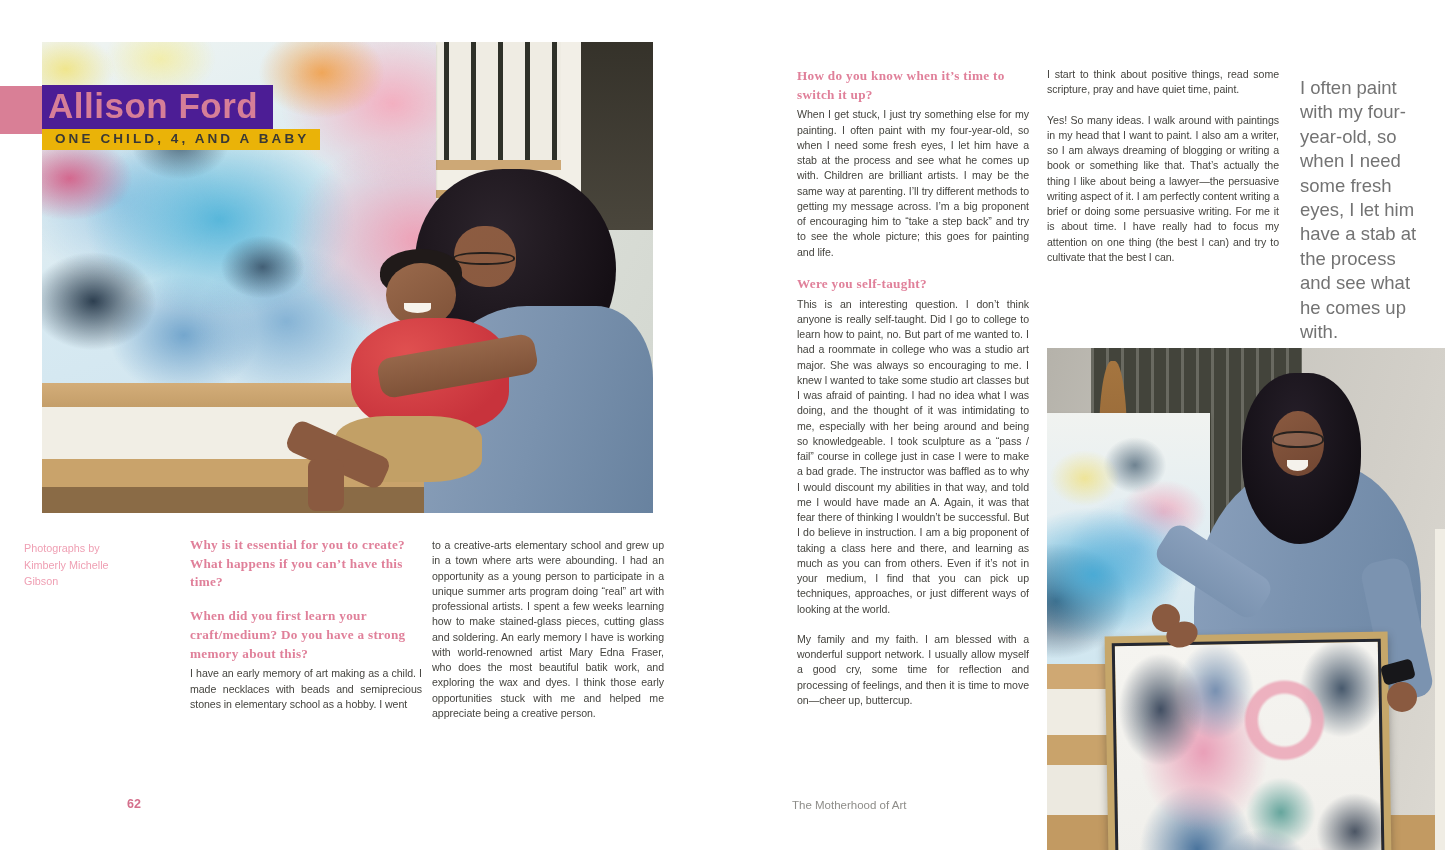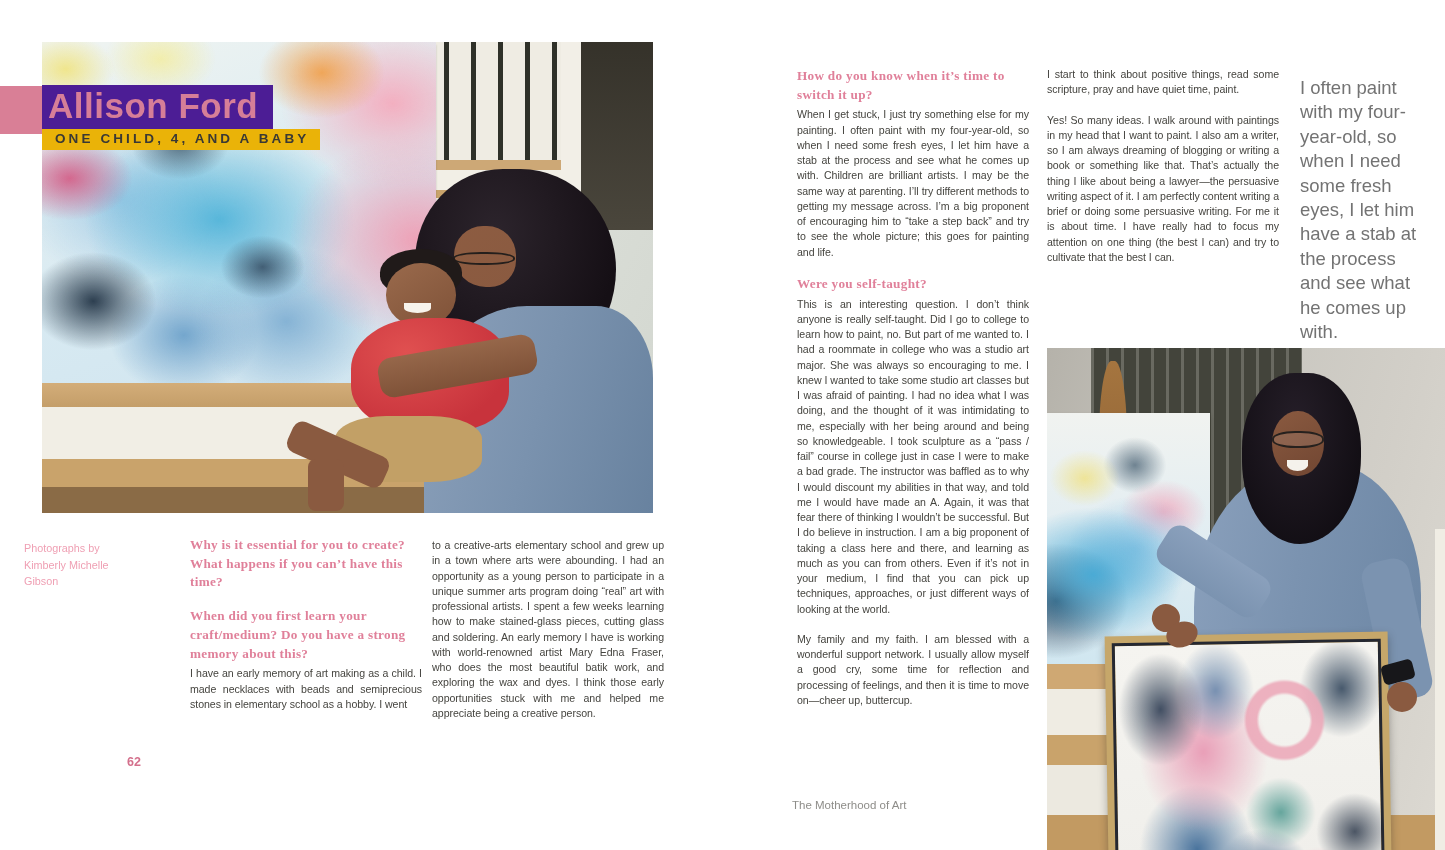--- a/index.html
+++ b/index.html
@@ -139,21 +139,21 @@
       radial-gradient(70px 70px at 55% 92%, rgba(44,84,128,.85), rgba(44,84,128,0) 72%),
       radial-gradient(50px 50px at 62% 66%, rgba(54,140,130,.75), rgba(54,140,130,0) 70%),
       radial-gradient(55px 55px at 90% 74%, rgba(46,58,76,.85), rgba(46,58,76,0) 70%),
       radial-gradient(45px 45px at 76% 92%, rgba(234,178,192,.9), rgba(234,178,192,0) 70%),
       linear-gradient(#f5f4f0,#efeeea); }
   .rp-watch { position:absolute; left:84.2%; top:62.5%; width:8%; height:4%; background:#17171a; border-radius:5px; transform:rotate(-15deg); }
   .rp-hand-right { position:absolute; left:85.5%; top:66.5%; width:7.5%; height:6%; background:#8a5a40; border-radius:50%; }
   .rp-hand-top { position:absolute; left:30%; top:54.5%; width:8%; height:5%; background:#8a5a40; border-radius:50%; transform:rotate(-20deg); }
 
   
-  #page-number { position:absolute; left:127px; top:755px; font-size:12.5px; font-weight:700; color:#d4708c; }
+  #page-number { position:absolute; left:127px; top:797px; font-size:12.5px; font-weight:700; color:#d4708c; }
   #book-title-footer { position:absolute; left:792px; top:799px; font-size:11.5px; color:#8e8d89; }
 </style>
 </head>
 <body>
 
 <div id="spread">
 
   <div class="accent-block"></div>
 
   <div id="hero-photo" class="photo">

